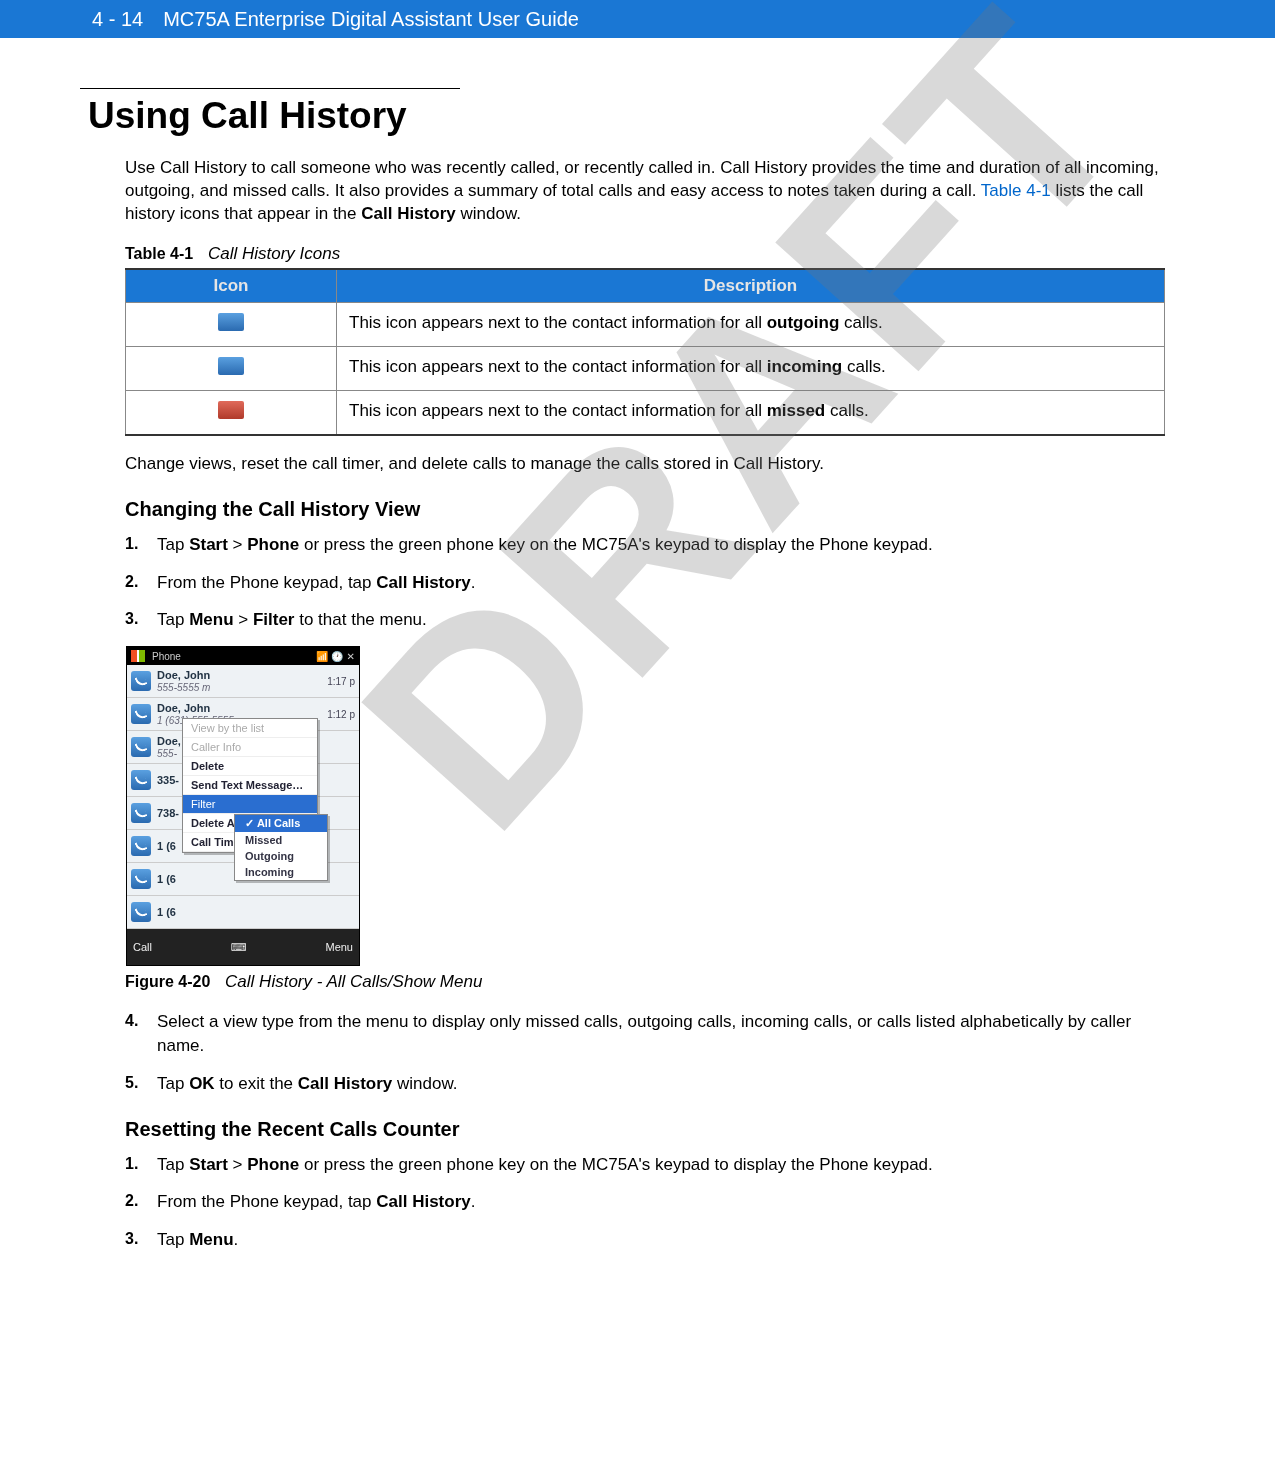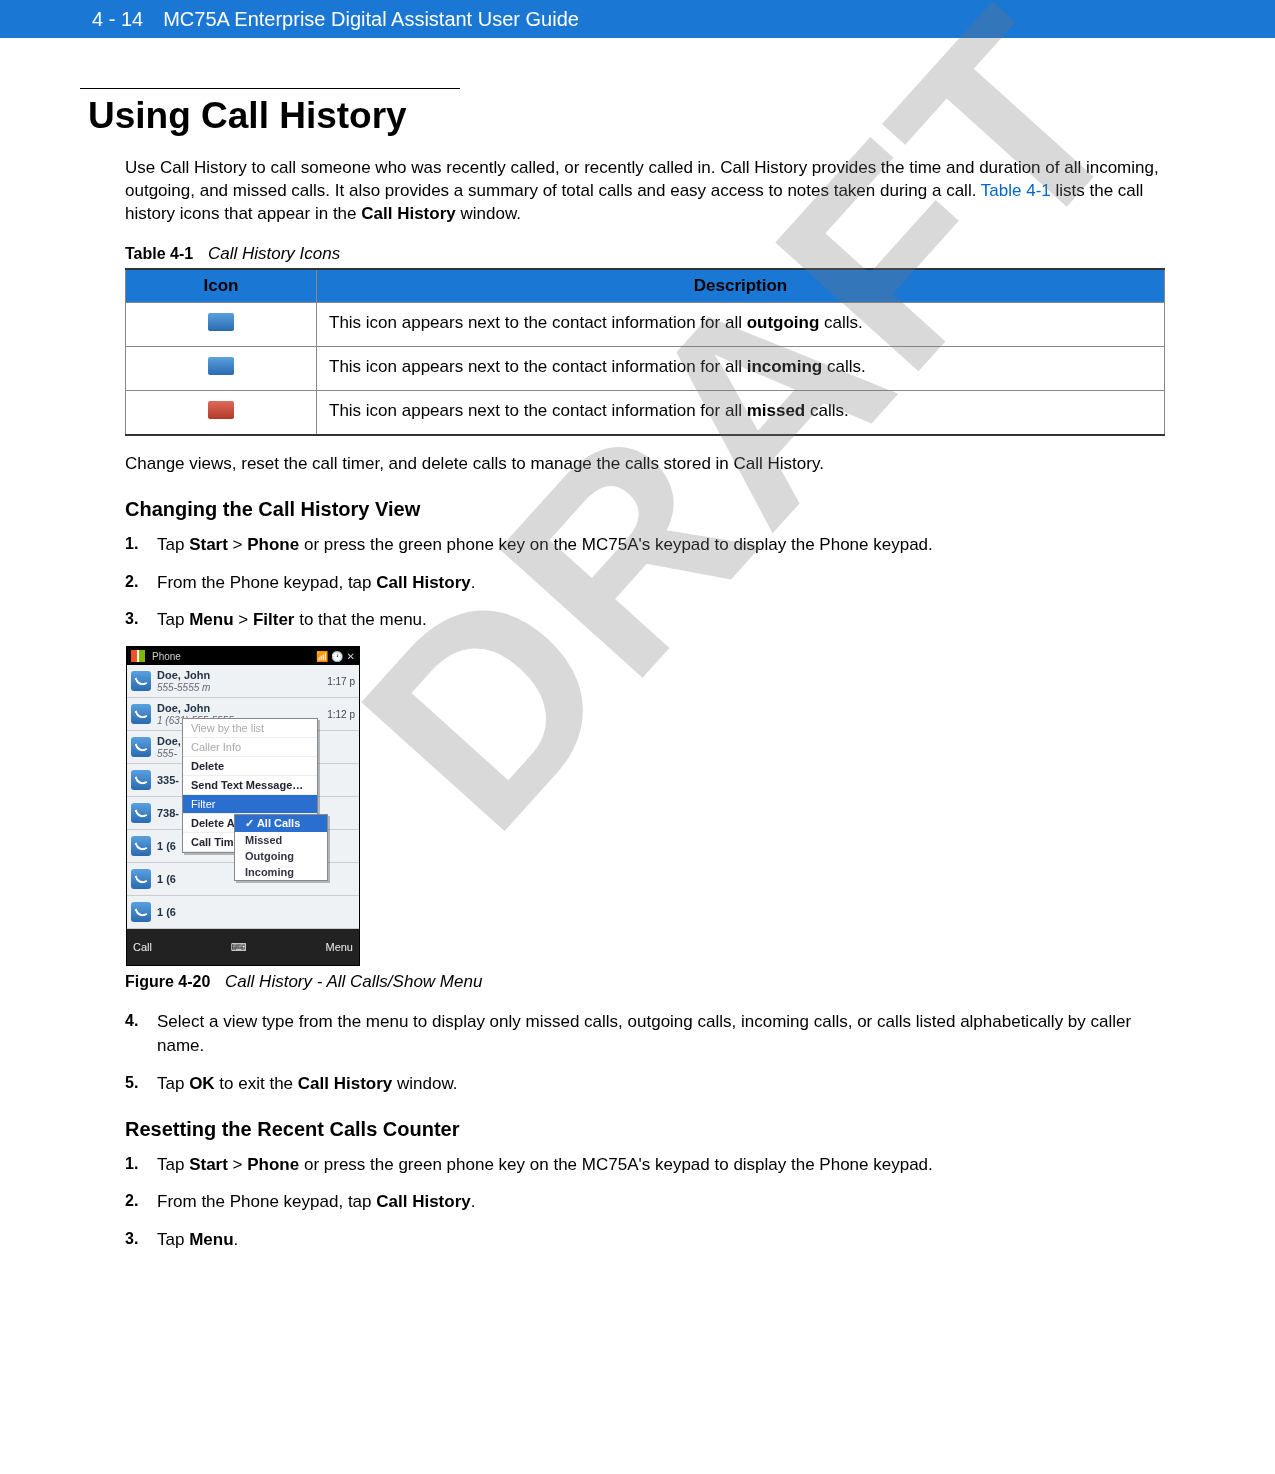--- a/index.html
+++ b/index.html
@@ -64,24 +64,24 @@
     font-size: 17px;
   }
   .table-caption-text { font-style: italic; }
   table.icon-table {
     border-collapse: collapse;
     width: calc(100% - 45px);
     margin-left: 45px;
   }
   table.icon-table th {
     background: #1a77d4;
-    color: #000000;
-    font-weight: bold;
-    font-size: 17px;
-    padding: 6px 0;
+    color: #e5e5e5;
+    font-weight: bold;
+    font-size: 17px;
+    padding: 6px 10px;
     border: 1px solid #888;
     text-align: center;
   }
   table.icon-table th:first-child { width: 190px; }
   table.icon-table td {
     border: 1px solid #888;
     padding: 10px 12px;
     font-size: 17px;
     vertical-align: top;
   }

